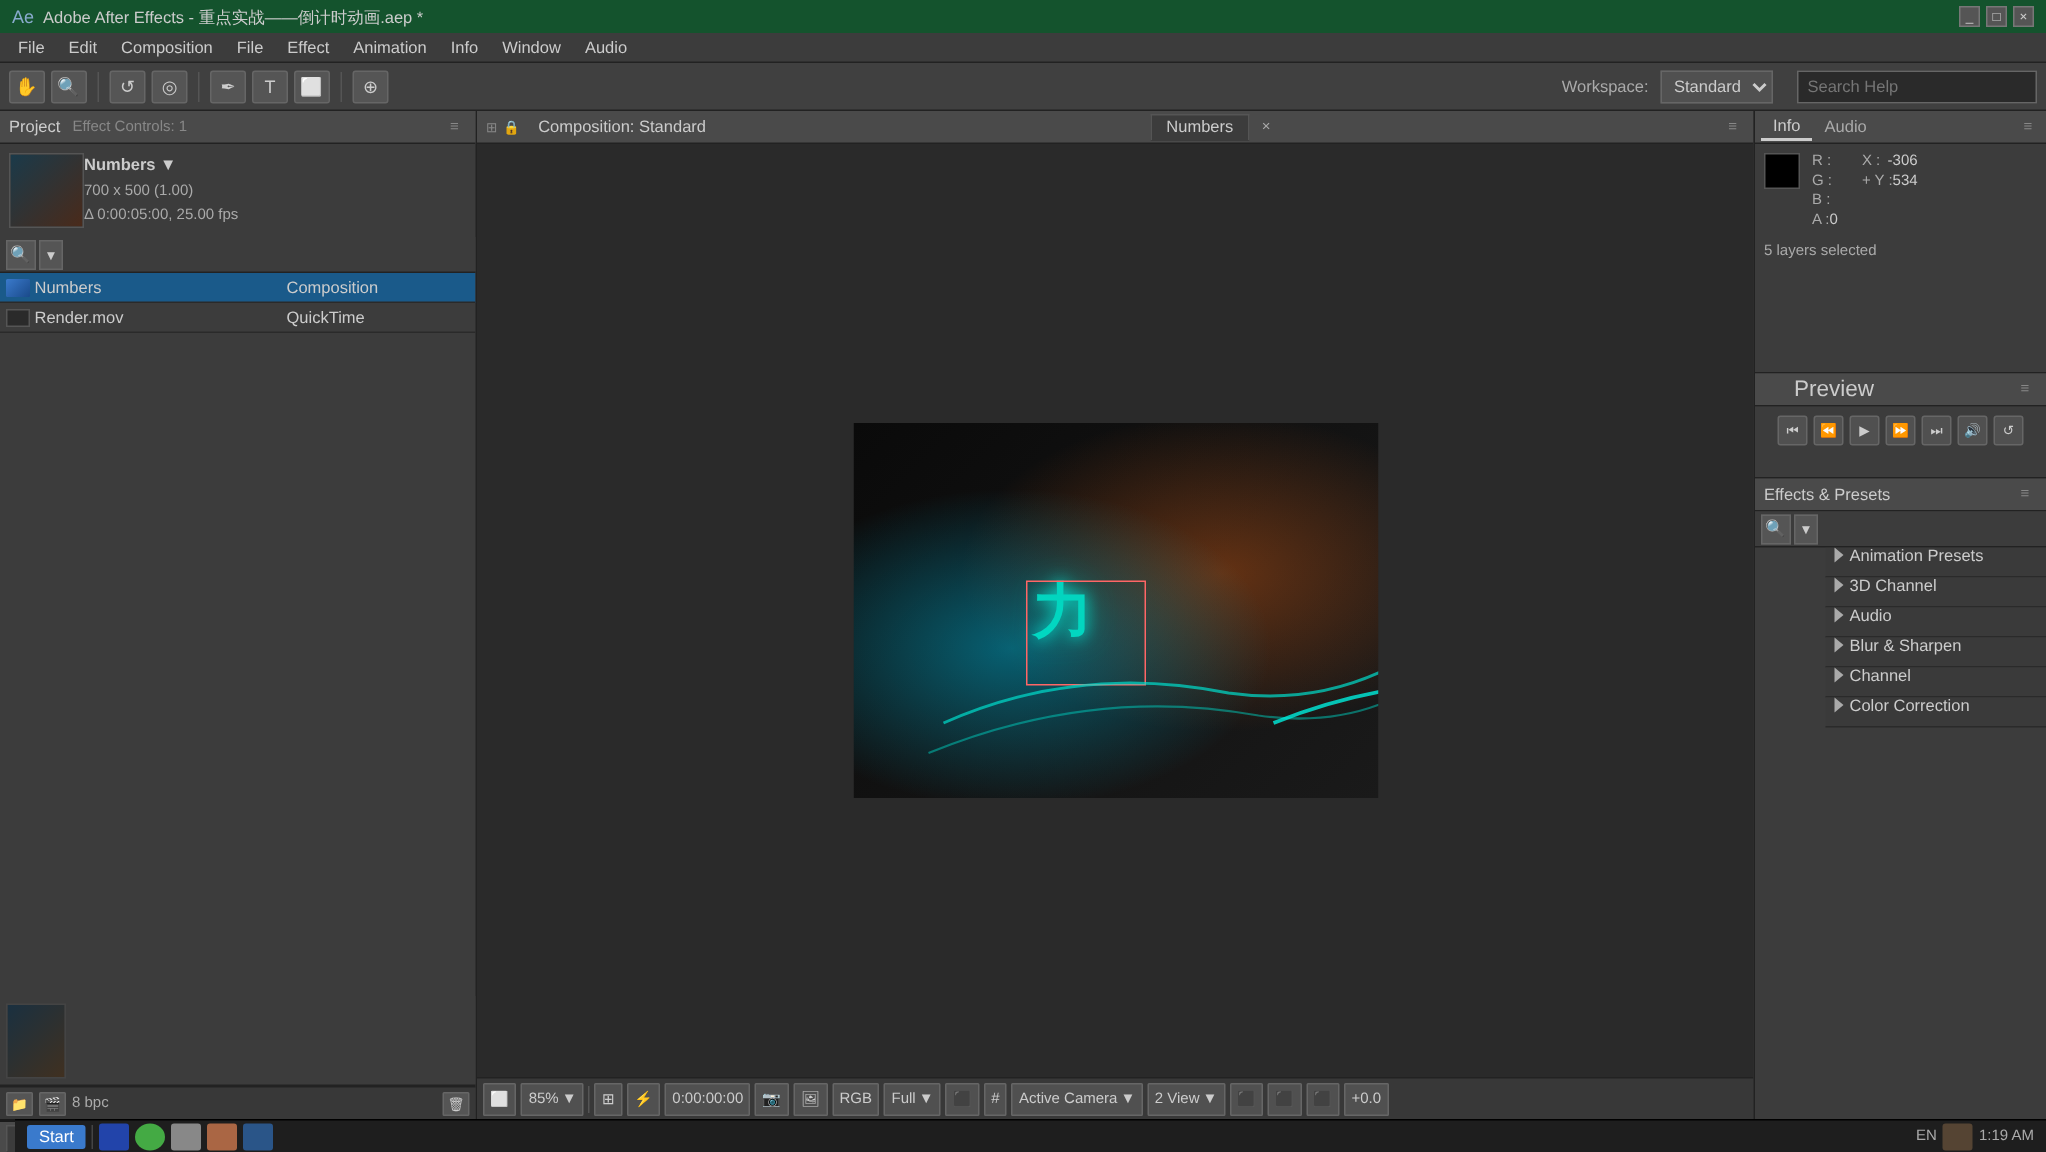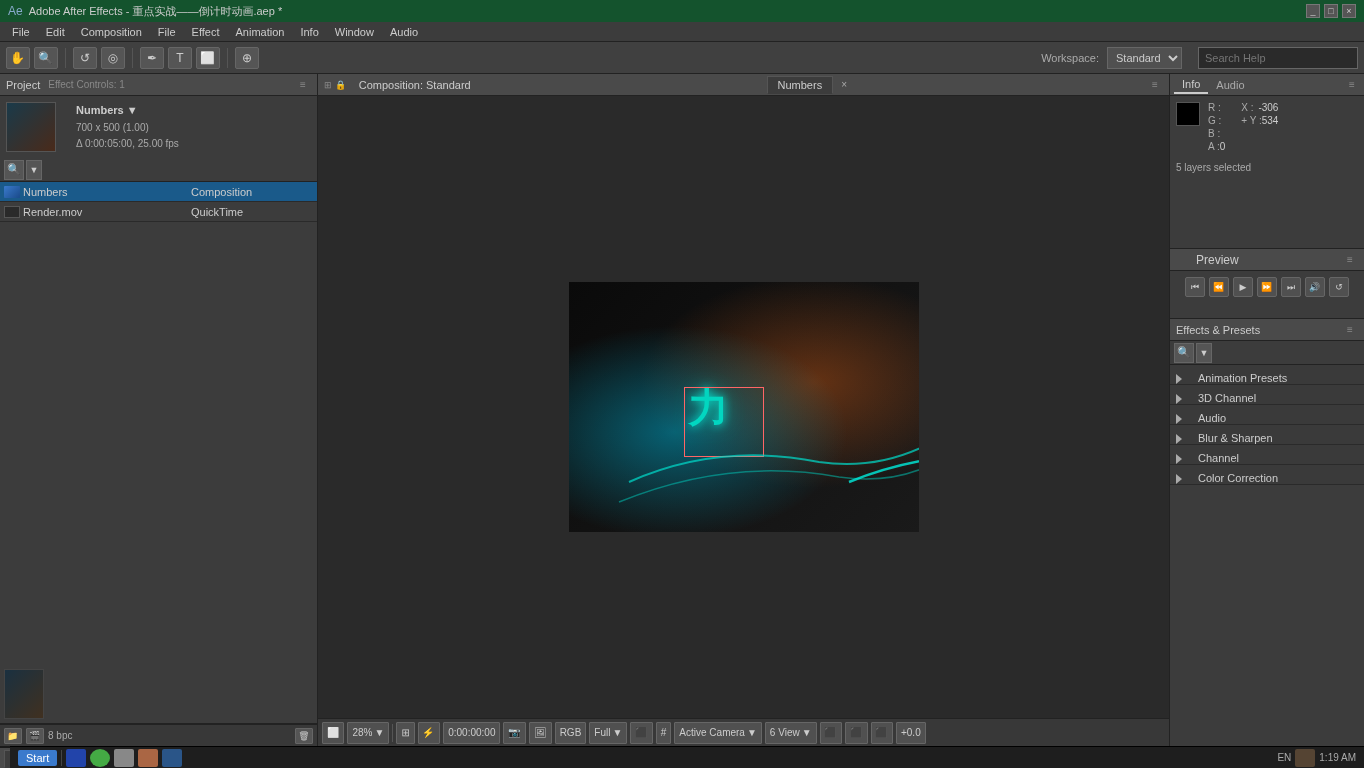--- a/index.html
+++ b/index.html
@@ -20,21 +20,21 @@
     .toolbar-separator { width: 1px; height: 20px; background: #555; margin: 0 3px; }
     #workspace-selector { background: #505050; border: 1px solid #666; color: #ccc; font-size: 11px; padding: 2px 4px; height: 22px; }
     #search-help-box { background: #2a2a2a; border: 1px solid #666; color: #aaa; font-size: 11px; padding: 2px 6px; height: 22px; width: 160px; }
 
     
     #main { display: flex; height: calc(768px - 22px - 20px - 32px - 22px); }
 
     
     #left-panel { width: 318px; display: flex; flex-direction: column; background: #3c3c3c; border-right: 1px solid #222; }
     #project-header { height: 22px; background: #4a4a4a; display: flex; align-items: center; padding: 0 6px; border-bottom: 1px solid #222; }
-    #comp-thumbnail { display: flex; align-items: center; padding: 6px; gap: 20px; }
+    #comp-thumbnail { display: flex; align-items: center; padding: 6px; gap: 0; }
     #thumb-img { width: 50px; height: 50px; background: #1a1a1a; border: 1px solid #555; flex-shrink: 0; overflow: hidden; position: relative; }
     #thumb-img .thumb-preview { width: 100%; height: 100%; background: linear-gradient(135deg, #1a3a4a, #4a2a1a); }
     #comp-info { font-size: 10px; color: #aaa; line-height: 1.6; }
     #comp-info .comp-name { color: #ccc; font-weight: bold; font-size: 11px; }
 
     
     #project-search { height: 24px; padding: 2px 4px; background: #3c3c3c; border-bottom: 1px solid #222; display: flex; align-items: center; }
 
     
     #project-list { flex: 1; overflow-y: auto; }
@@ -94,31 +94,31 @@
     .info-tab.active { color: #ccc; border-bottom: 2px solid #ccc; }
     #info-content { padding: 6px; }
     #color-swatch { width: 24px; height: 24px; background: #000; border: 1px solid #555; margin-bottom: 6px; }
     .info-row { display: flex; justify-content: space-between; font-size: 10px; color: #aaa; margin-bottom: 2px; }
     .info-val { color: #ccc; }
     #layers-selected { font-size: 10px; color: #aaa; margin-top: 8px; }
 
     
     #preview-panel { height: 70px; background: #3c3c3c; border-bottom: 1px solid #222; }
     #preview-header { height: 22px; background: #4a4a4a; display: flex; align-items: center; padding: 0 6px; border-bottom: 1px solid #222; }
-    #preview-header .panel-title { font-size: 12px; color: #ccc; flex: 1; padding-left: 20px; }
+    #preview-header .panel-title { font-size: 15px; color: #ccc; flex: 1; padding-left: 20px; }
     #preview-controls { display: flex; align-items: center; justify-content: center; gap: 4px; padding: 6px; }
     .prev-btn { width: 20px; height: 20px; background: #505050; border: 1px solid #666; display: flex; align-items: center; justify-content: center; cursor: pointer; font-size: 9px; color: #ccc; border-radius: 2px; }
 
     
     #effects-panel { flex: 1; background: #3c3c3c; overflow: hidden; display: flex; flex-direction: column; }
     #effects-header { height: 22px; background: #4a4a4a; display: flex; align-items: center; padding: 0 6px; border-bottom: 1px solid #222; }
     #effects-header .panel-title { font-size: 11px; color: #ccc; flex: 1; }
     #effects-search { height: 24px; padding: 2px 4px; background: #3c3c3c; border-bottom: 1px solid #222; display: flex; align-items: center; }
     #effects-list { flex: 1; overflow-y: auto; }
-    .effect-category { height: 20px; background: #3a3a3a; display: flex; align-items: flex-end; padding: 0 6px; gap: 16px; cursor: pointer; border-bottom: 1px solid #2a2a2a; }
+    .effect-category { height: 20px; background: #3a3a3a; display: flex; align-items: flex-start; padding: 0 6px; gap: 4px; cursor: pointer; border-bottom: 1px solid #2a2a2a; margin-left: 47px; }
     .triangle-right { width: 0; height: 0; border-top: 5px solid transparent; border-bottom: 5px solid transparent; border-left: 6px solid #aaa; }
     .category-label { font-size: 11px; color: #ccc; }
 
     
     #bottom-section { height: 300px; background: #3c3c3c; border-top: 2px solid #1a1a1a; display: flex; flex-direction: column; }
     #timeline-tabs { height: 22px; background: #4a4a4a; display: flex; align-items: center; padding: 0 4px; gap: 4px; border-bottom: 1px solid #222; }
     .timeline-tab { padding: 2px 10px; font-size: 11px; color: #aaa; cursor: pointer; border: 1px solid transparent; }
     .timeline-tab.active { background: #3c3c3c; border: 1px solid #555; border-bottom-color: #3c3c3c; color: #ccc; }
     .lh-col { font-size: 10px; color: #aaa; display: flex; align-items: center; padding: 0 2px; }
 
@@ -266,21 +266,21 @@
           <path d="M 60 200 Q 150 160 250 180 Q 320 190 380 150" stroke="#00ddcc" stroke-width="2" fill="none" opacity="0.7"></path>
           <path d="M 50 220 Q 160 175 270 195 Q 340 205 390 165" stroke="#00ccbb" stroke-width="1.5" fill="none" opacity="0.5"></path>
           <path d="M 280 200 Q 330 180 380 175" stroke="#00eedd" stroke-width="2.5" fill="none" opacity="0.8"></path>
         </svg>
       </div>
     </div>
 
     <div id="viewer-toolbar">
       <div class="vt-btn">⬜</div>
       <div class="vt-btn">
-        <span>28%</span>
+        <span>85%</span>
         <span>▼</span>
       </div>
       <div class="vt-sep vt-separator"></div>
       <div class="vt-btn">⊞</div>
       <div class="vt-btn">⚡</div>
       <div class="vt-btn">
         <span>0:00:00:00</span>
       </div>
       <div class="vt-btn">📷</div>
       <div class="vt-btn">🖼</div>
@@ -289,21 +289,21 @@
         <span>Full</span>
         <span>▼</span>
       </div>
       <div class="vt-btn">⬛</div>
       <div class="vt-btn">#</div>
       <div class="vt-btn">
         <span>Active Camera</span>
         <span>▼</span>
       </div>
       <div class="vt-btn">
-        <span>6 View</span>
+        <span>2 View</span>
         <span>▼</span>
       </div>
       <div class="vt-btn">⬛</div>
       <div class="vt-btn">⬛</div>
       <div class="vt-btn">⬛</div>
       <div class="vt-btn">
         <span>+0.0</span>
       </div>
     </div>
   </div>

